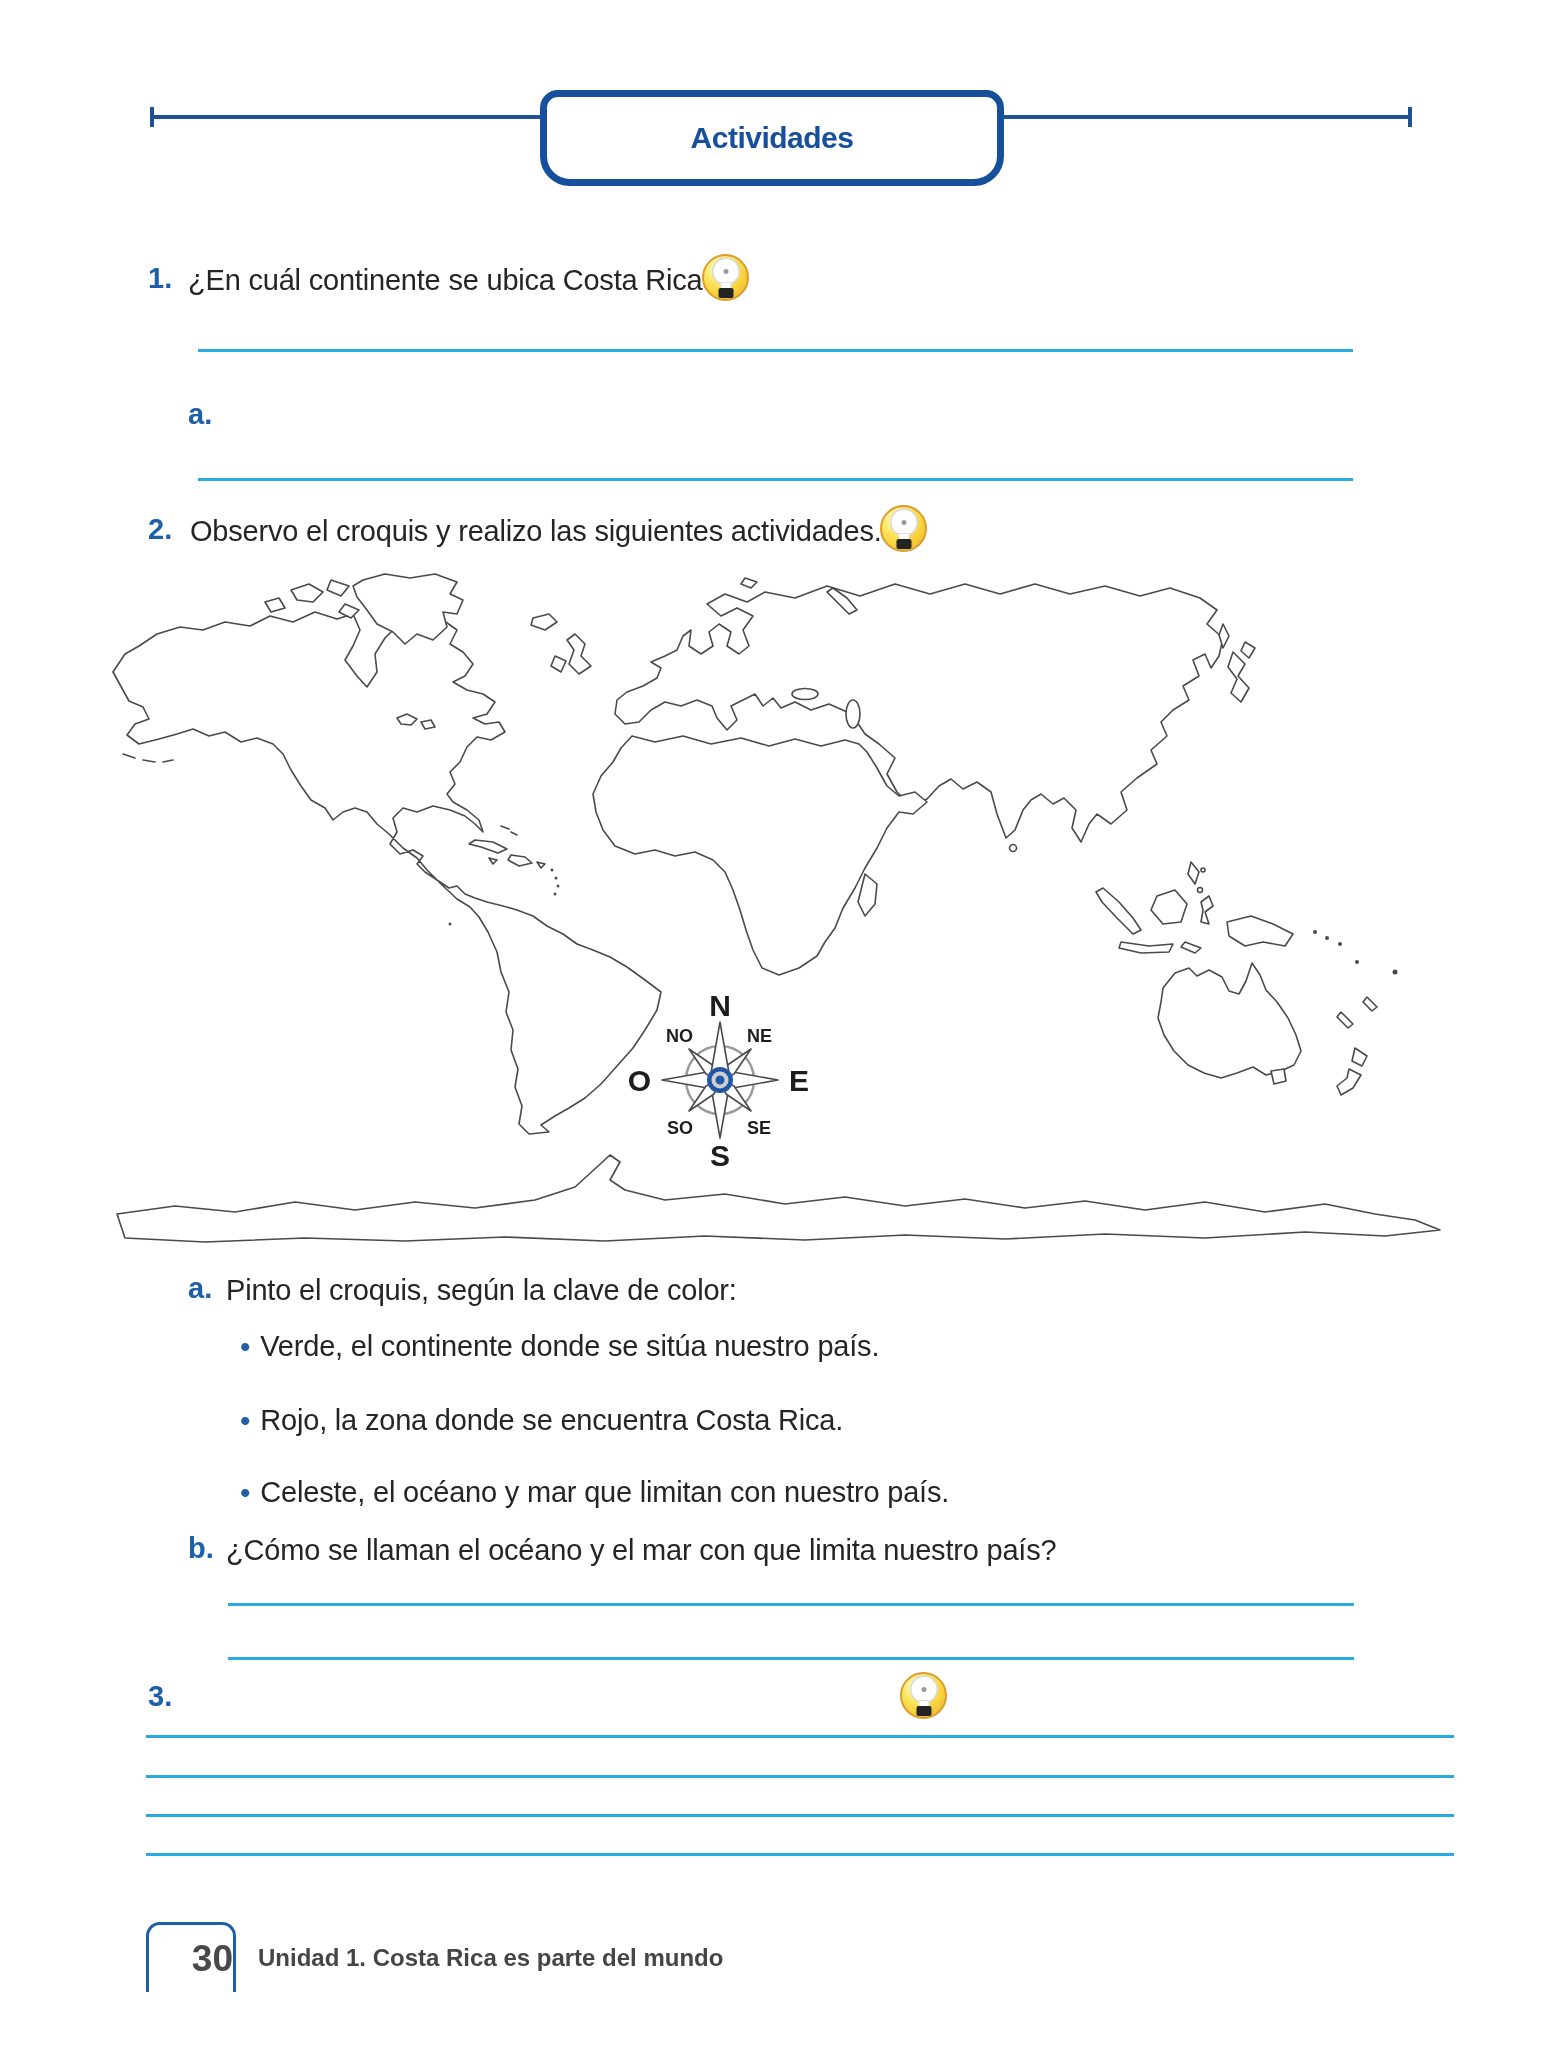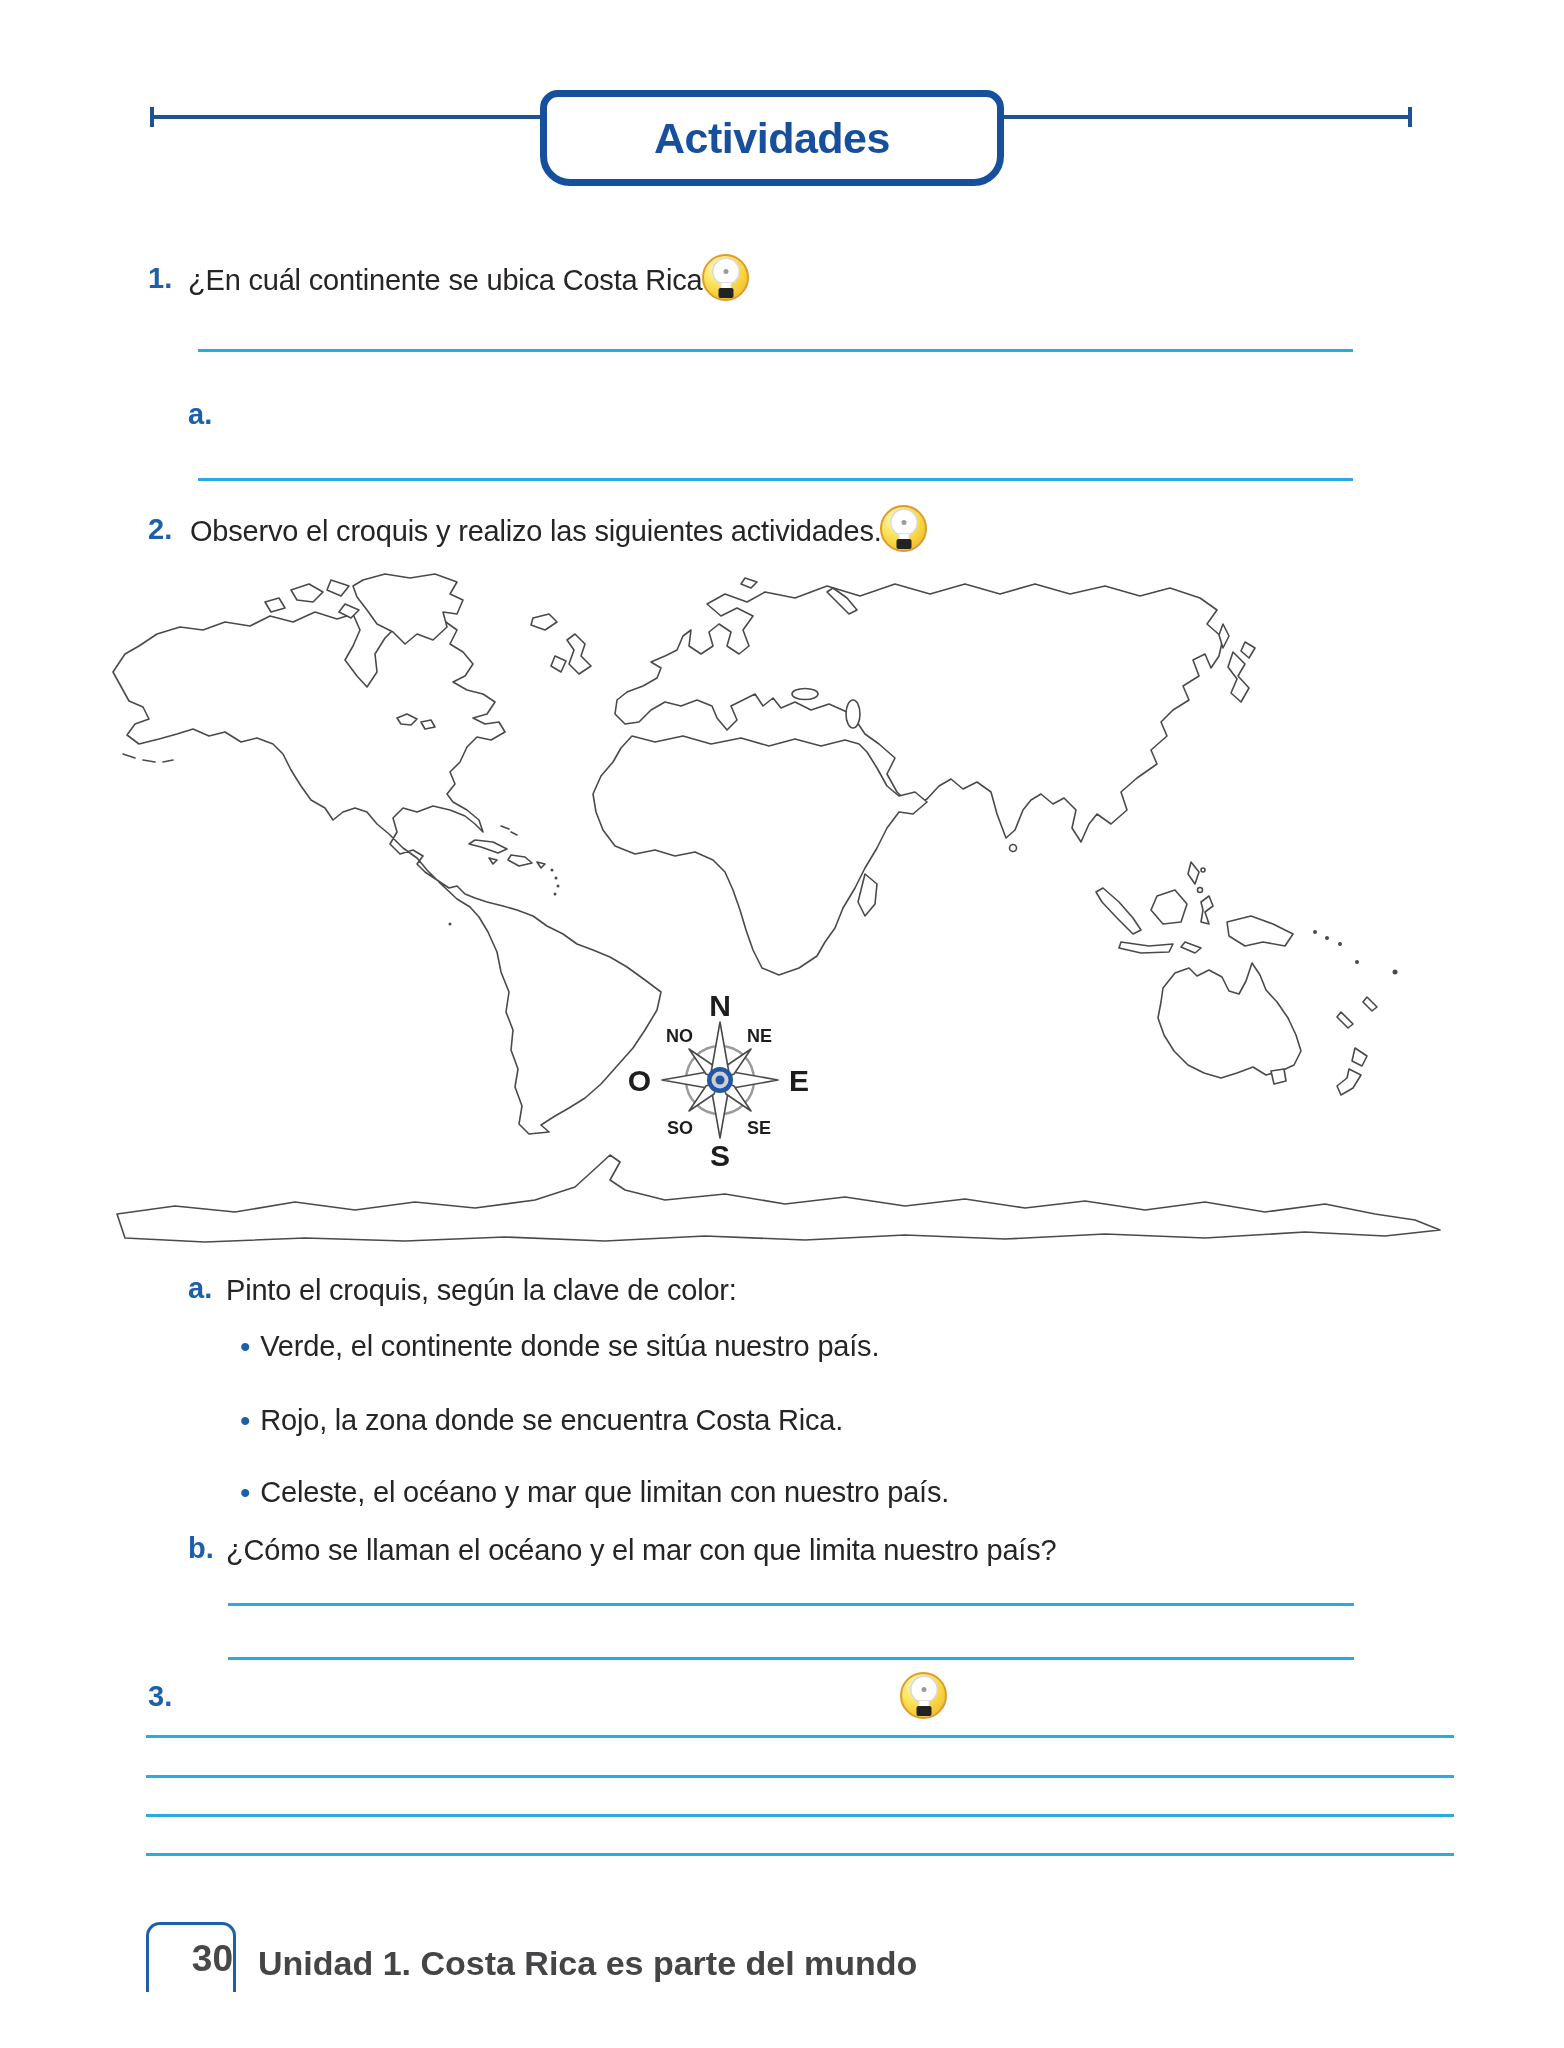--- a/index.html
+++ b/index.html
@@ -6,21 +6,21 @@
   .page{position:relative;width:1564px;height:2048px;background:#fff;margin:0 auto;overflow:hidden;
         font-family:"Liberation Sans",sans-serif;color:#262424;}
   
   .top-rule{position:absolute;left:150px;top:115px;width:1262px;height:4px;background:#1e5295;}
   .tick{position:absolute;top:-8px;width:4px;height:20px;background:#1e5295;}
   .tick.l{left:0;}
   .tick.r{right:0;}
   .title-box{position:absolute;left:540px;top:90px;width:450px;height:82px;background:#fff;
              border:7px solid #164f9c;border-radius:18px 18px 30px 30px;
              display:flex;align-items:center;justify-content:center;}
-  .title-box span{font-size:43px;font-weight:bold;color:#164f9c;letter-spacing:-0.5px;}
+  .title-box span{font-size:30px;font-weight:bold;color:#164f9c;letter-spacing:-0.5px;}
   
   .qrow{position:absolute;font-size:29px;letter-spacing:-0.2px;white-space:nowrap;}
   .qnum{position:absolute;color:#1e5fa9;font-weight:bold;font-size:29px;}
   .qtext{color:#262424;}
   
   .ans{position:absolute;height:3px;background:#29abe2;}
   
   .dot{color:#1e5fa9;font-size:30px;margin-right:10px;vertical-align:-1px;}
   
   .bulb{position:absolute;width:47px;height:47px;border-radius:50%;
@@ -46,21 +46,21 @@
   .cmp-blue{fill:#2057a7;stroke:none;}
   .cmp-silver{fill:#cfcfcf;stroke:none;}
   .map text{font-family:"Liberation Sans",sans-serif;font-weight:bold;fill:#1d1d1b;}
   .cmp-lbl{font-size:30px;}
   .cmp-lbl-sm{font-size:18px;}
   
   .pgbox{position:absolute;left:146px;top:1922px;width:90px;height:70px;border:3px solid #1e5fa9;
          border-bottom:none;border-radius:14px 14px 0 0;box-sizing:border-box;
          display:flex;align-items:center;justify-content:flex-end;}
   .pgbox span{font-size:37px;font-weight:600;color:#48484a;}
-  .footer-text{position:absolute;left:258px;top:1944px;font-size:34px;font-weight:bold;color:#454547;}
+  .footer-text{position:absolute;left:258px;top:1944px;font-size:24px;font-weight:bold;color:#454547;}
 </style>
 </head>
 <body>
 
 <div class="page">
 
   <div class="top-rule">
     <span class="tick l"></span>
     <span class="tick r"></span>
   </div>

